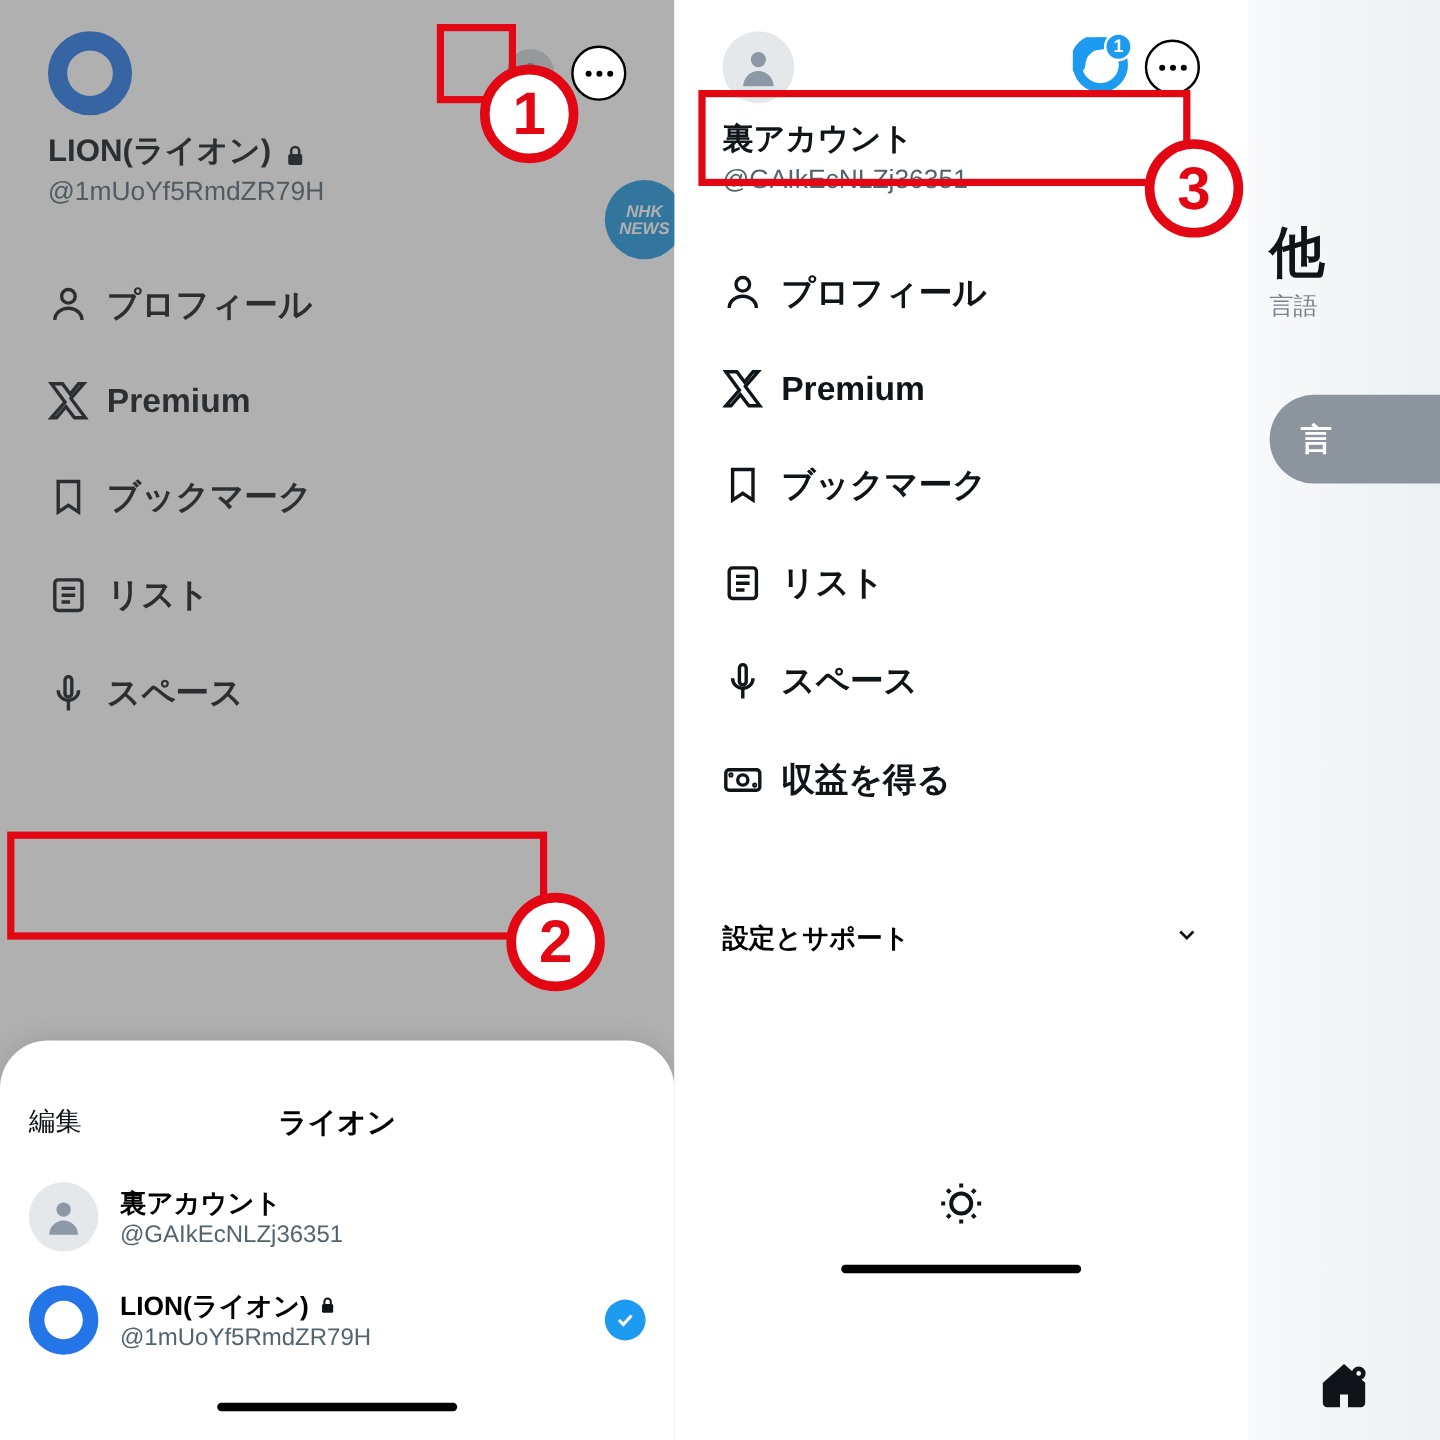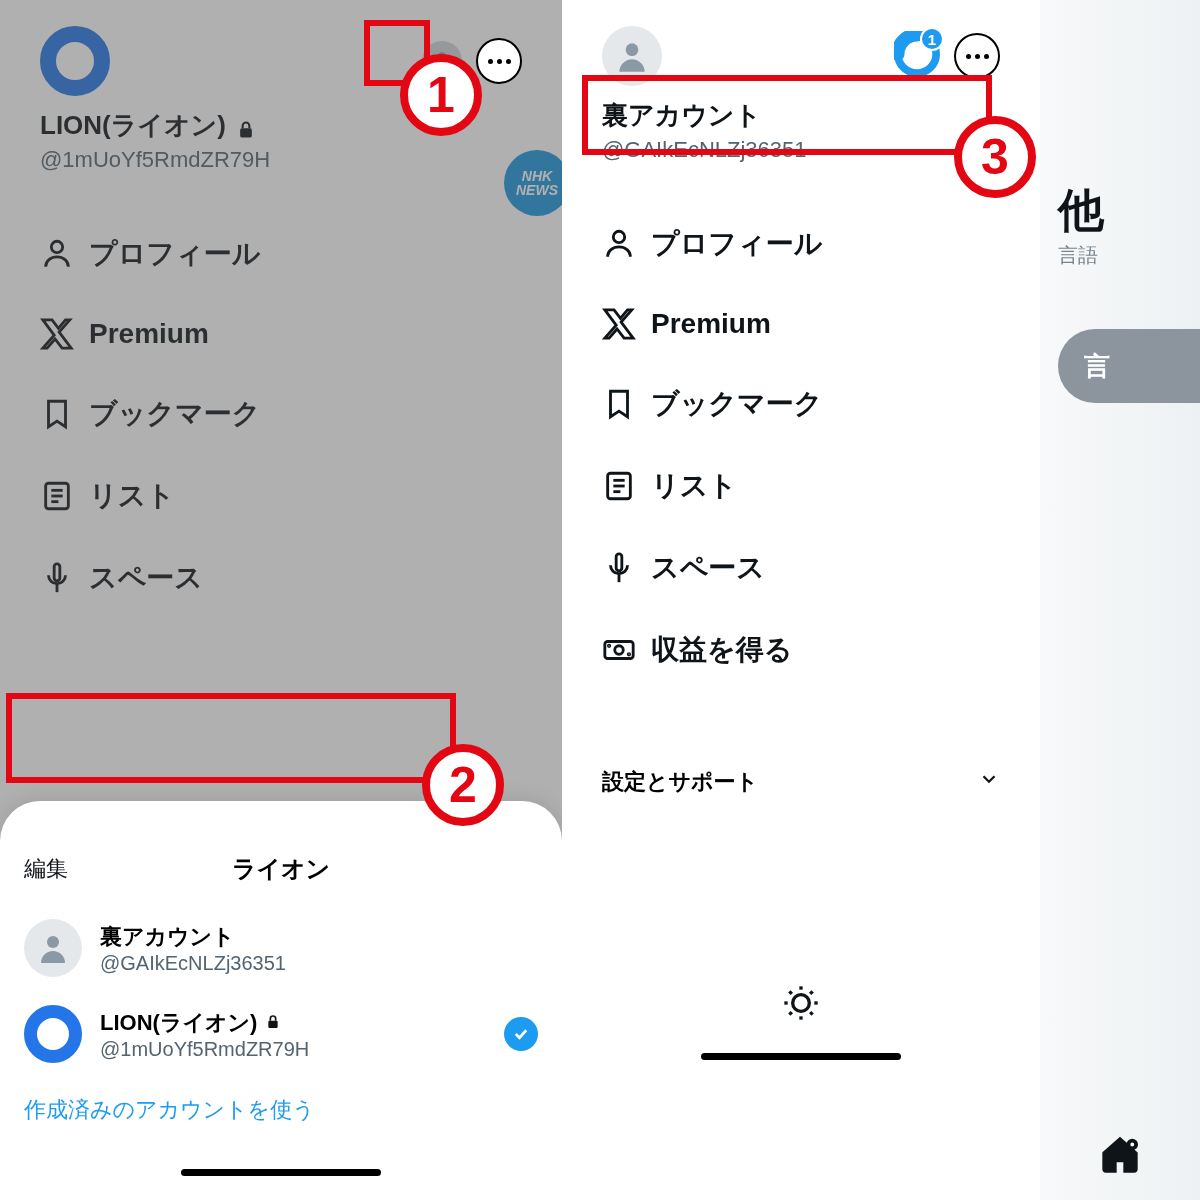--- a/index.html
+++ b/index.html
@@ -194,21 +194,20 @@
               </svg></span>
         </div>
         <div class="acct-handle">@1mUoYf5RmdZR79H</div>
       </div>
       <div class="acct-check">
         <svg width="18" height="18" viewBox="0 0 24 24" fill="none" stroke="#fff" stroke-width="3.5">
             <polyline points="5,12 10,17 19,7"></polyline>
           </svg>
       </div>
     </div>
-    <div class="sheet-link">作成済みのアカウントを使う</div>
     <div class="home-indicator"></div>
   </div>
 
   <div class="red-box" style="top:20px; left:364px; width:66px; height:66px;"></div>
   <div class="red-circle" style="top:54px; left:400px;">1</div>
 
   <div class="red-box" style="top:693px; left:6px; width:450px; height:90px;"></div>
   <div class="red-circle" style="top:744px; left:422px;">2</div>
 </div>
 

